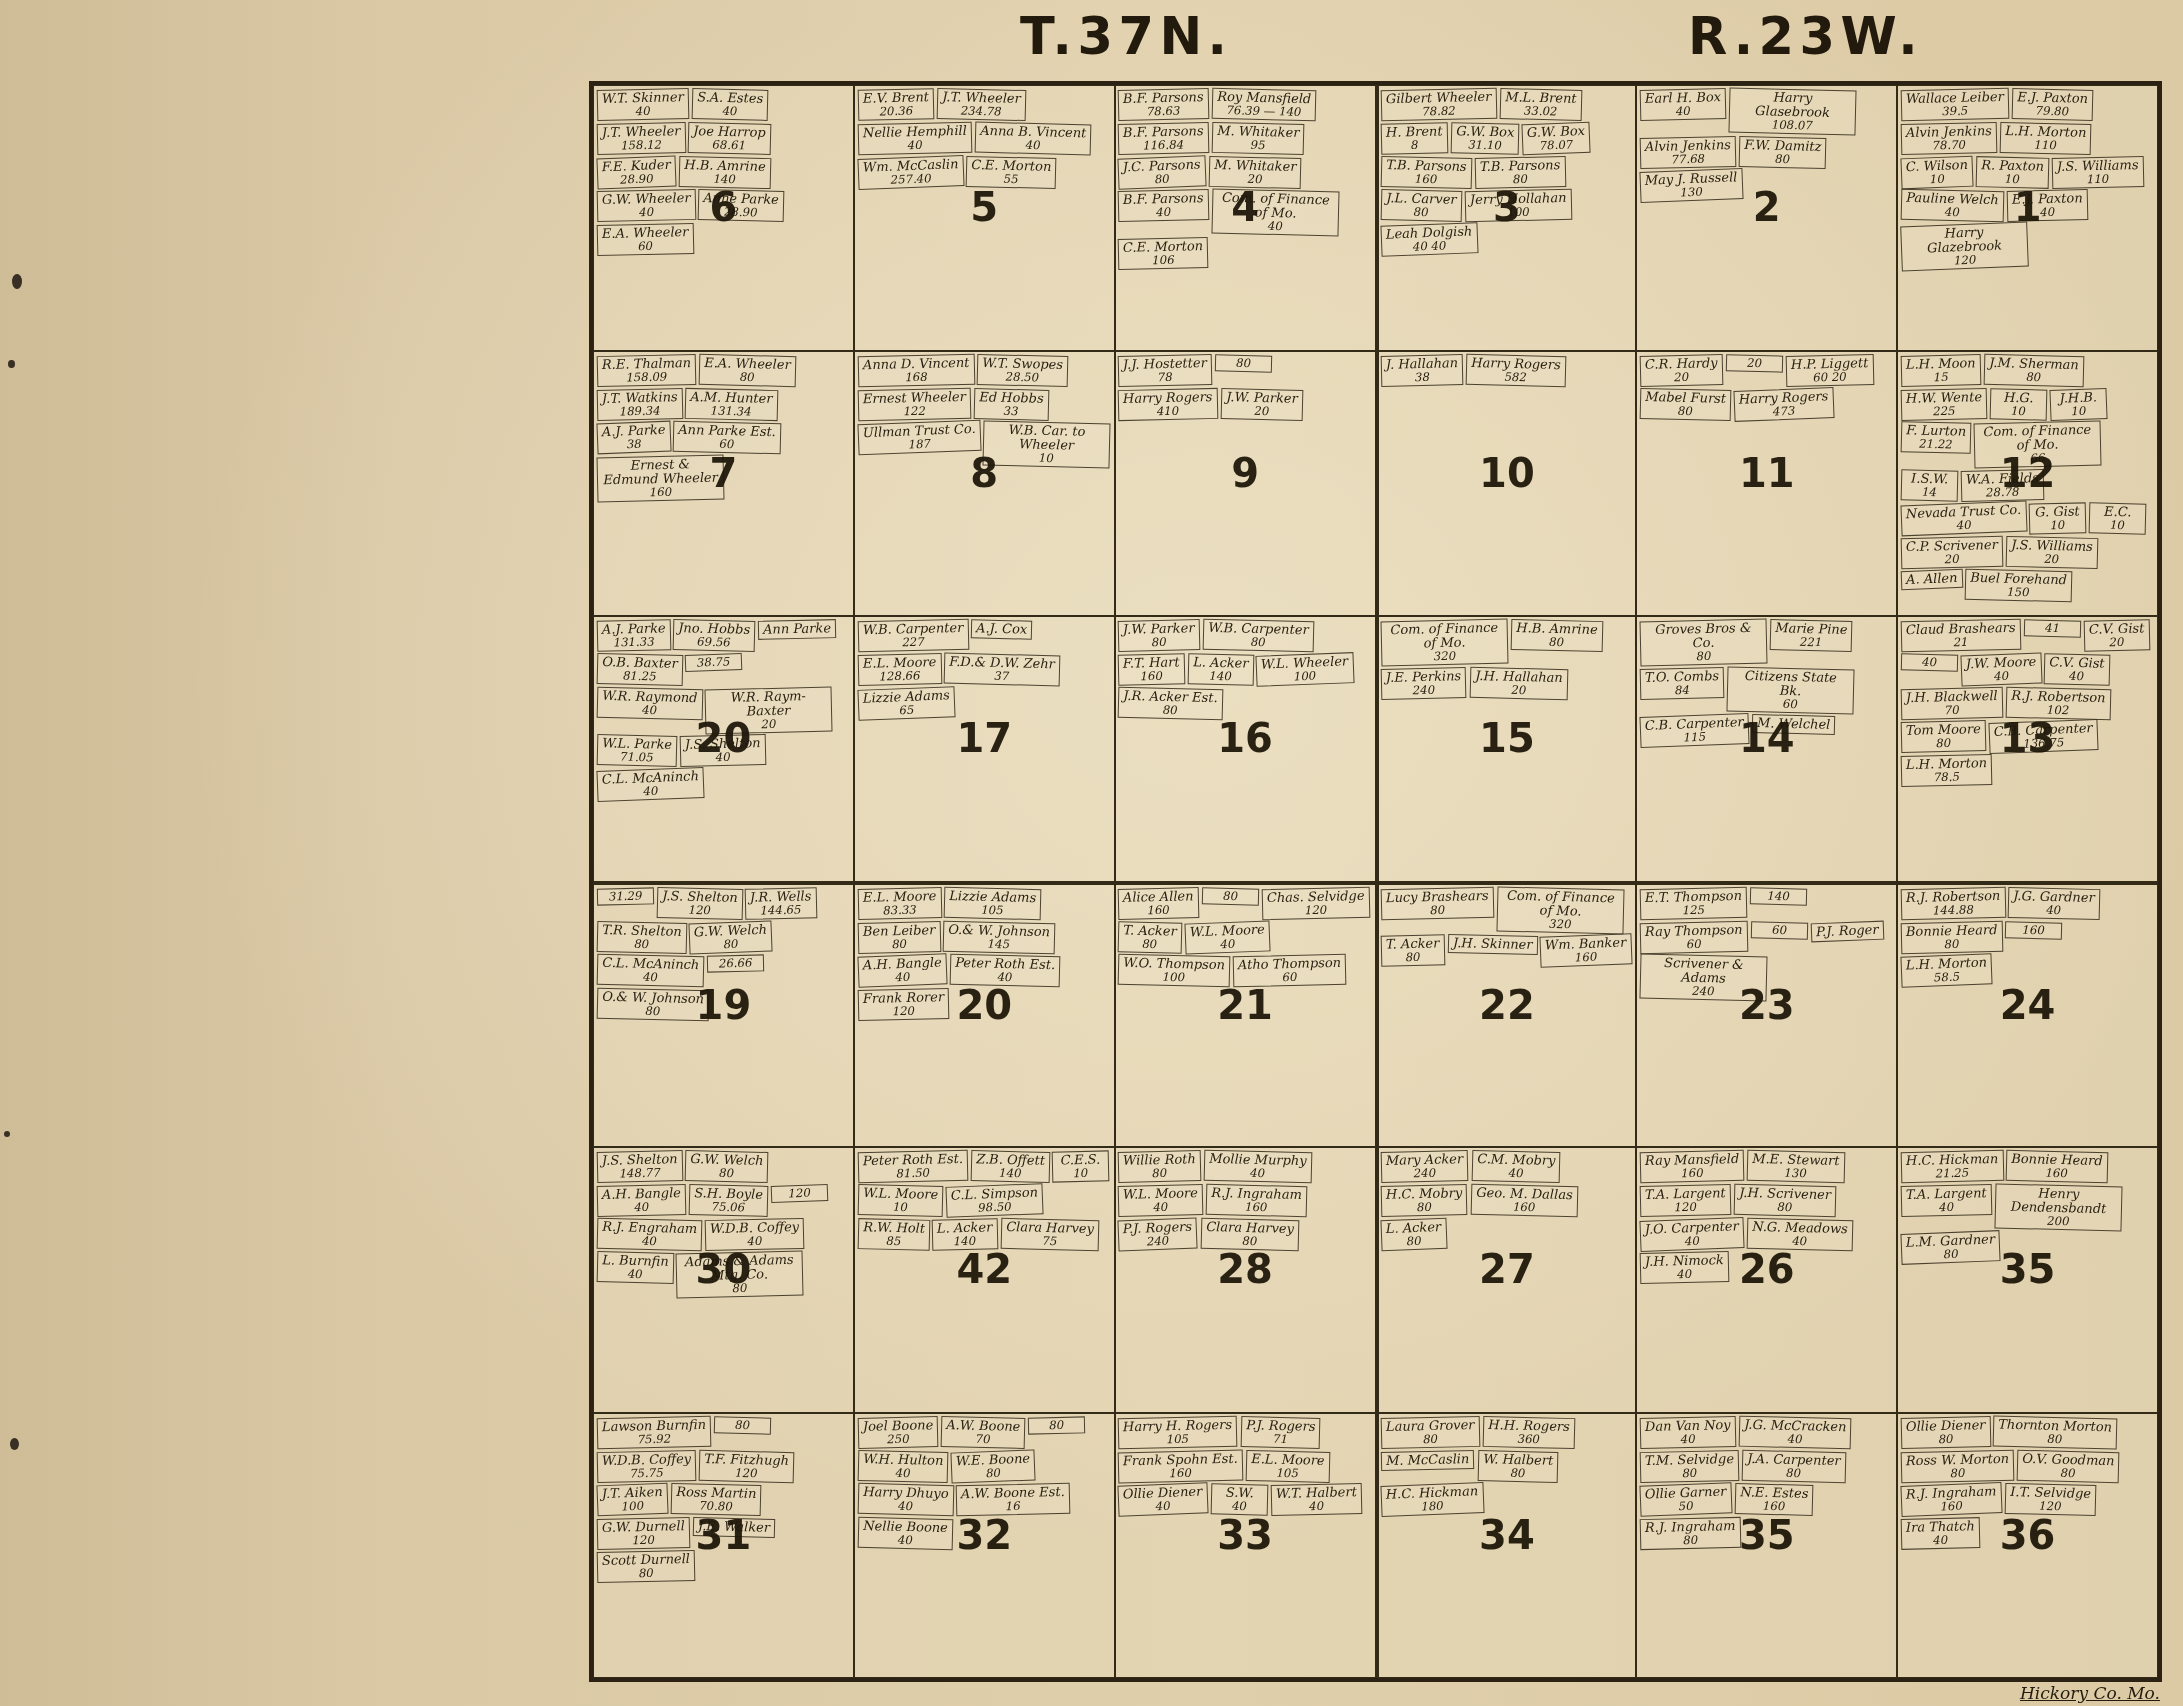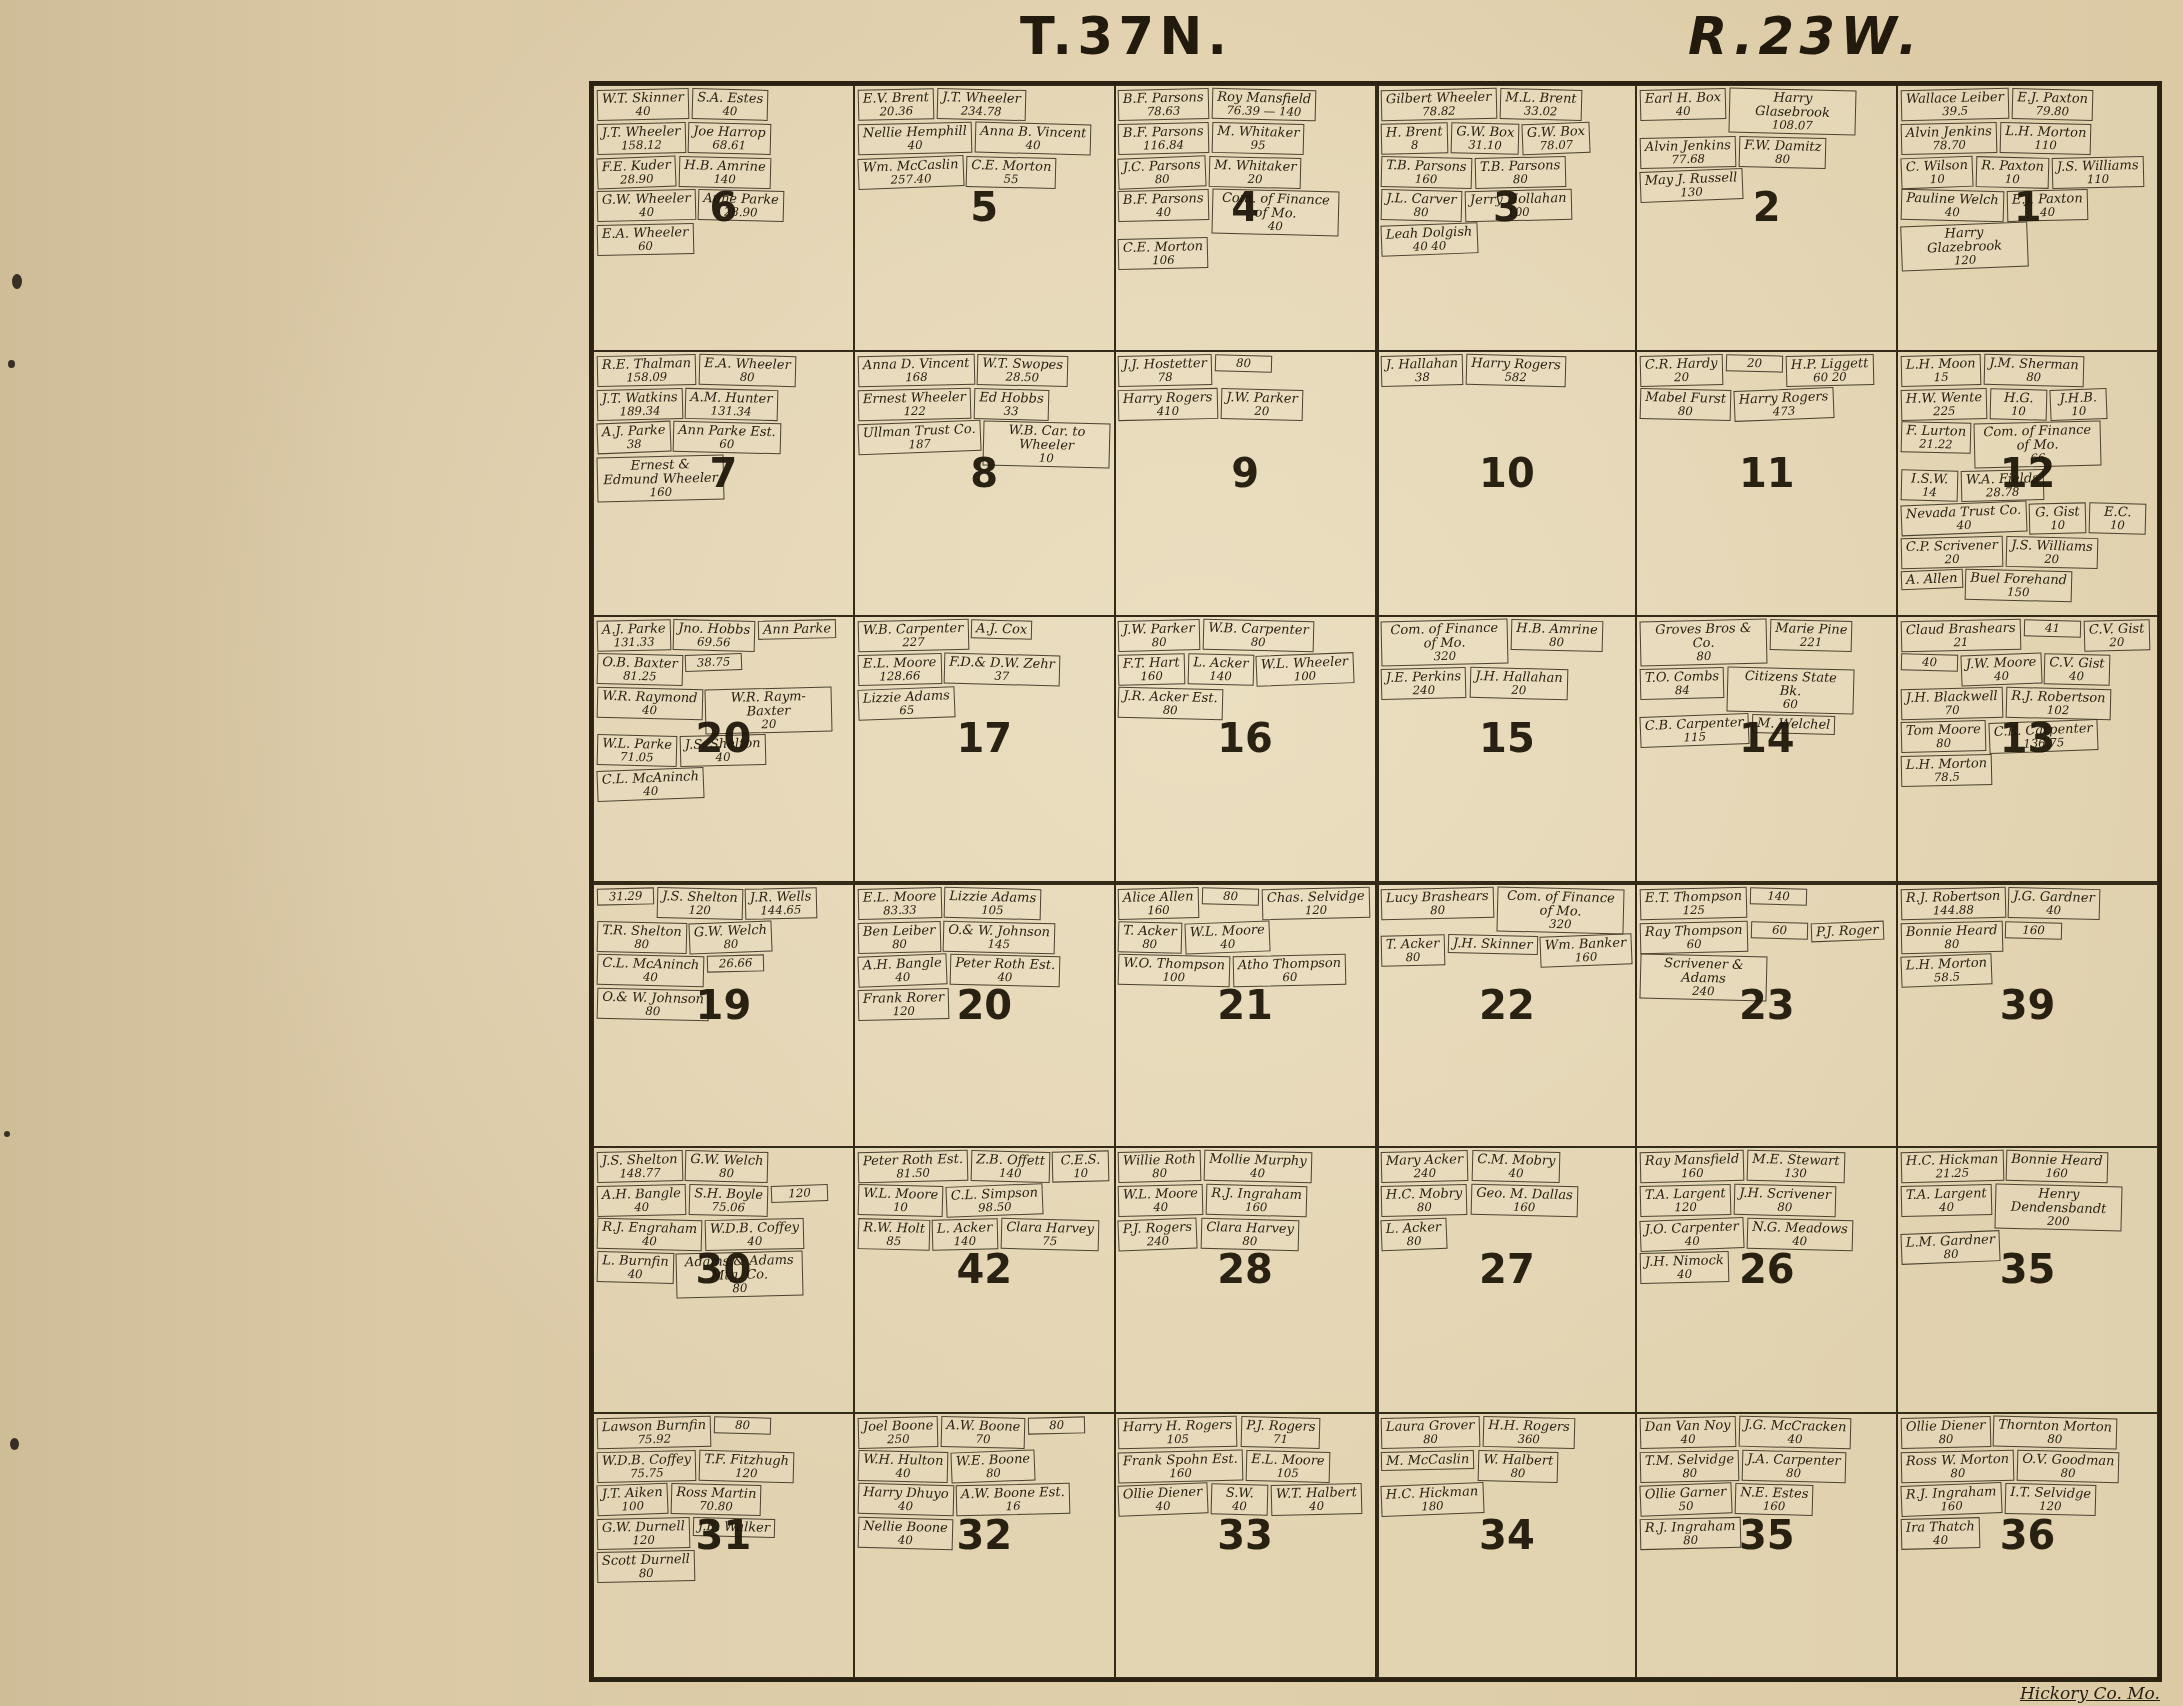--- a/index.html
+++ b/index.html
@@ -11,21 +11,21 @@
     font-family:"DejaVu Serif", serif;
     color:#2a2212;
   }
   .speck{position:absolute;background:#1e1810;border-radius:50%;opacity:.85;}
   .title{
     position:absolute;top:6.9px;
     font-family:"DejaVu Sans", sans-serif;font-weight:bold;
     font-size:51px;letter-spacing:5.5px;color:#221a0c;margin-left:20px;
   }
   #title-township{left:1000px;}
-  #title-range{left:1668px;font-style:italic;}
+  #title-range{left:1668px;}
   #plat{
     position:absolute;left:589px;top:81px;width:1573px;height:1601px;
     border:4.1px solid #2b2214;box-sizing:border-box;
     display:grid;grid-template-columns:repeat(6,1fr);grid-template-rows:repeat(6,1fr);
     background:rgba(236,224,194,.30);
   }
   .section{
     border:1.4px solid #332a18;box-sizing:border-box;position:relative;
     padding:3.4px 2.8px;overflow:hidden;
   }
@@ -817,21 +817,21 @@
         <div class="parcel">
           <div class="owner">P.J. Roger</div>
         </div>
         <div class="parcel">
           <div class="owner">Scrivener &amp; Adams</div>
           <div class="acres">240</div>
         </div>
       </div>
   </div>
     <div class="section row4">
-    <div class="sec-num">39</div>
+    <div class="sec-num">24</div>
     <div class="parcels">
         <div class="parcel">
           <div class="owner">R.J. Robertson</div>
           <div class="acres">144.88</div>
         </div>
         <div class="parcel">
           <div class="owner">J.G. Gardner</div>
           <div class="acres">40</div>
         </div>
         <div class="parcel">

